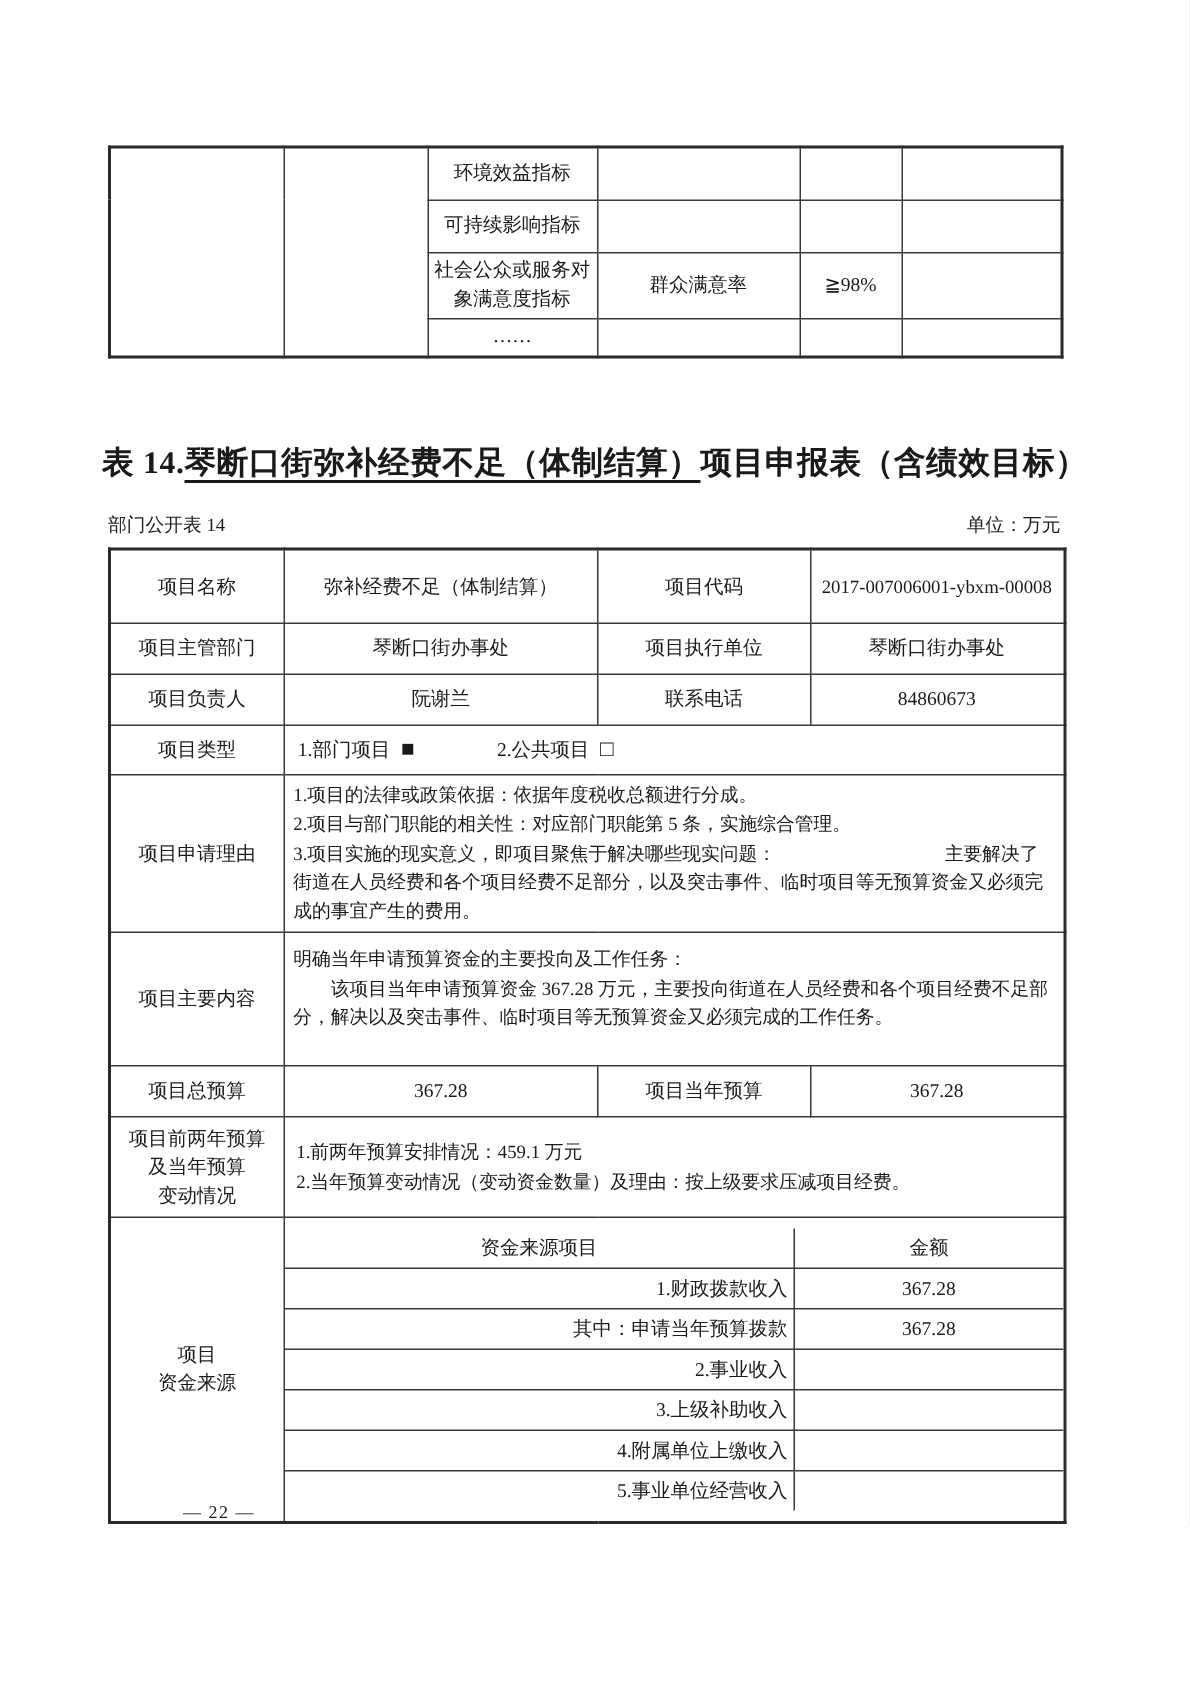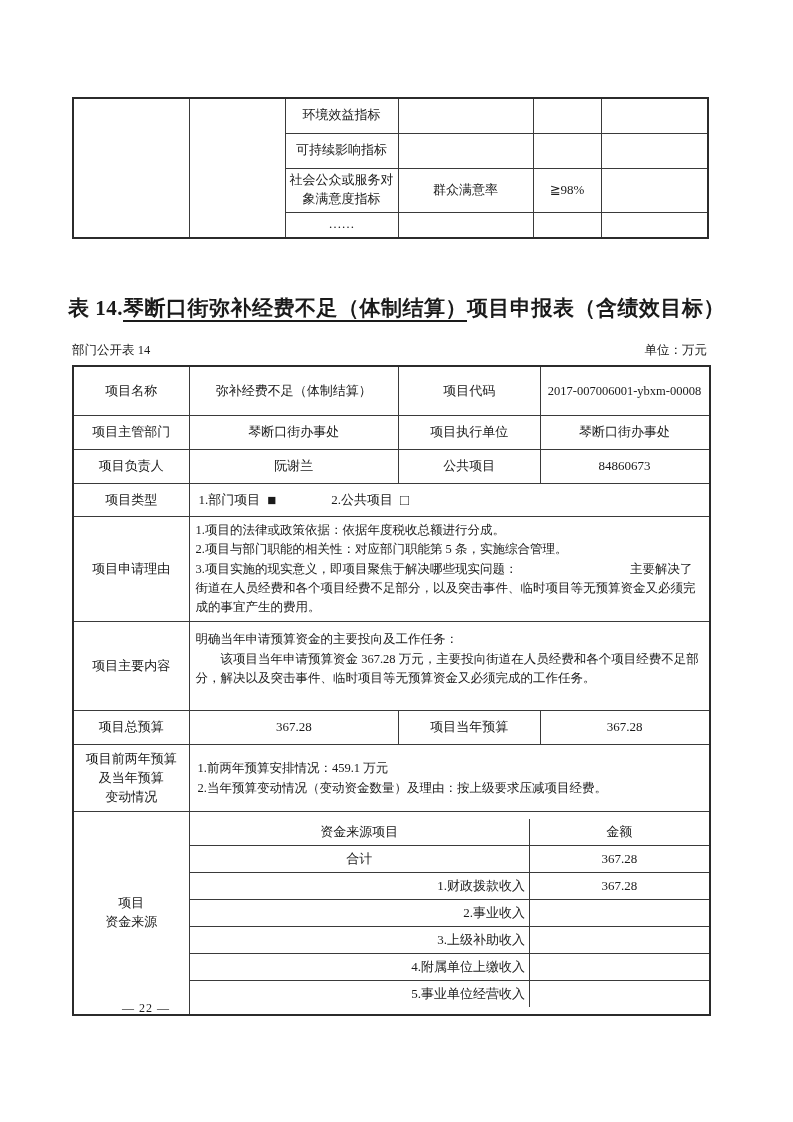--- a/index.html
+++ b/index.html
@@ -114,21 +114,21 @@
     </tr>
     <tr style="height:34px;">
       <td>项目主管部门</td>
       <td>琴断口街办事处</td>
       <td>项目执行单位</td>
       <td>琴断口街办事处</td>
     </tr>
     <tr style="height:34px;">
       <td>项目负责人</td>
       <td>阮谢兰</td>
-      <td>公共项目</td>
+      <td>联系电话</td>
       <td>84860673</td>
     </tr>
     <tr style="height:33px;">
       <td>项目类型</td>
       <td colspan="3" class="typecell">
         <span class="grp">
               <span>1.部门项目</span>
               <span class="sq">■</span>
             </span><span class="gap"></span><span class="grp">
               <span>2.公共项目</span>
@@ -168,25 +168,25 @@
           <colgroup>
                 <col style="width:340px">
                 <col style="width:179px">
               </colgroup>
           <tbody>
                 <tr>
             <td>资金来源项目</td>
             <td>金额</td>
           </tr>
           <tr>
-            <td>合计</td>
+            <td class="item">1.财政拨款收入</td>
             <td>367.28</td>
           </tr>
           <tr>
-            <td class="item">1.财政拨款收入</td>
+            <td class="item">　其中：申请当年预算拨款</td>
             <td>367.28</td>
           </tr>
           <tr>
             <td class="item">2.事业收入</td>
             <td></td>
           </tr>
           <tr>
             <td class="item">3.上级补助收入</td>
             <td></td>
           </tr>

